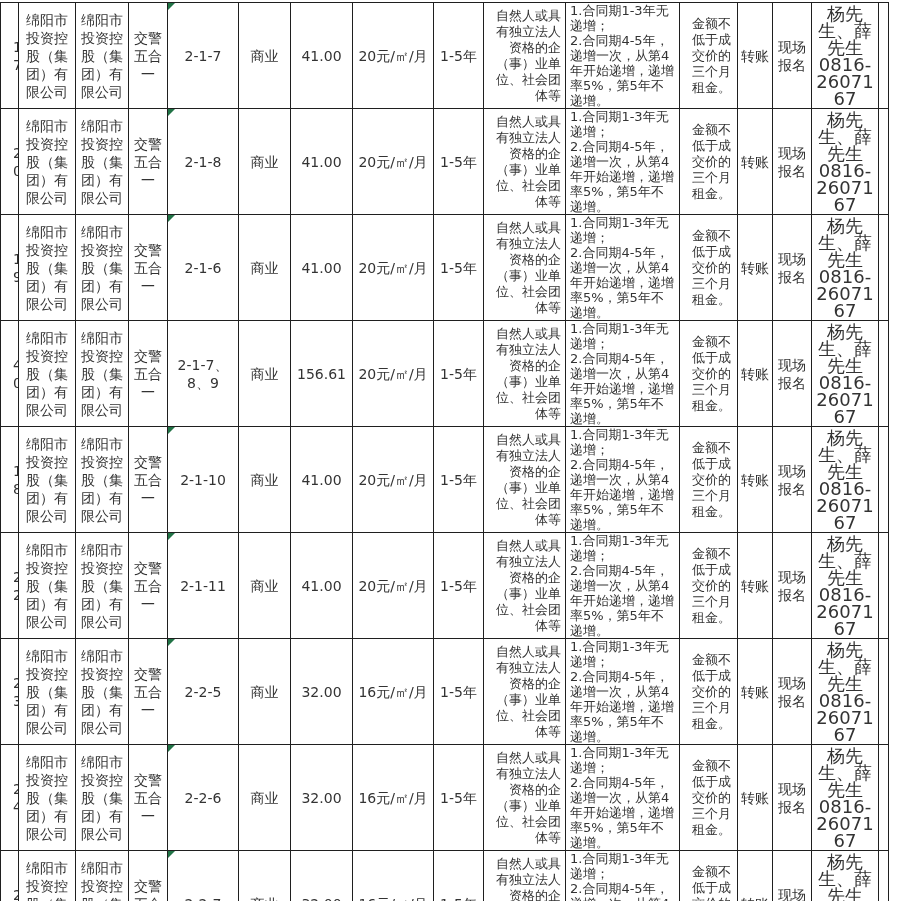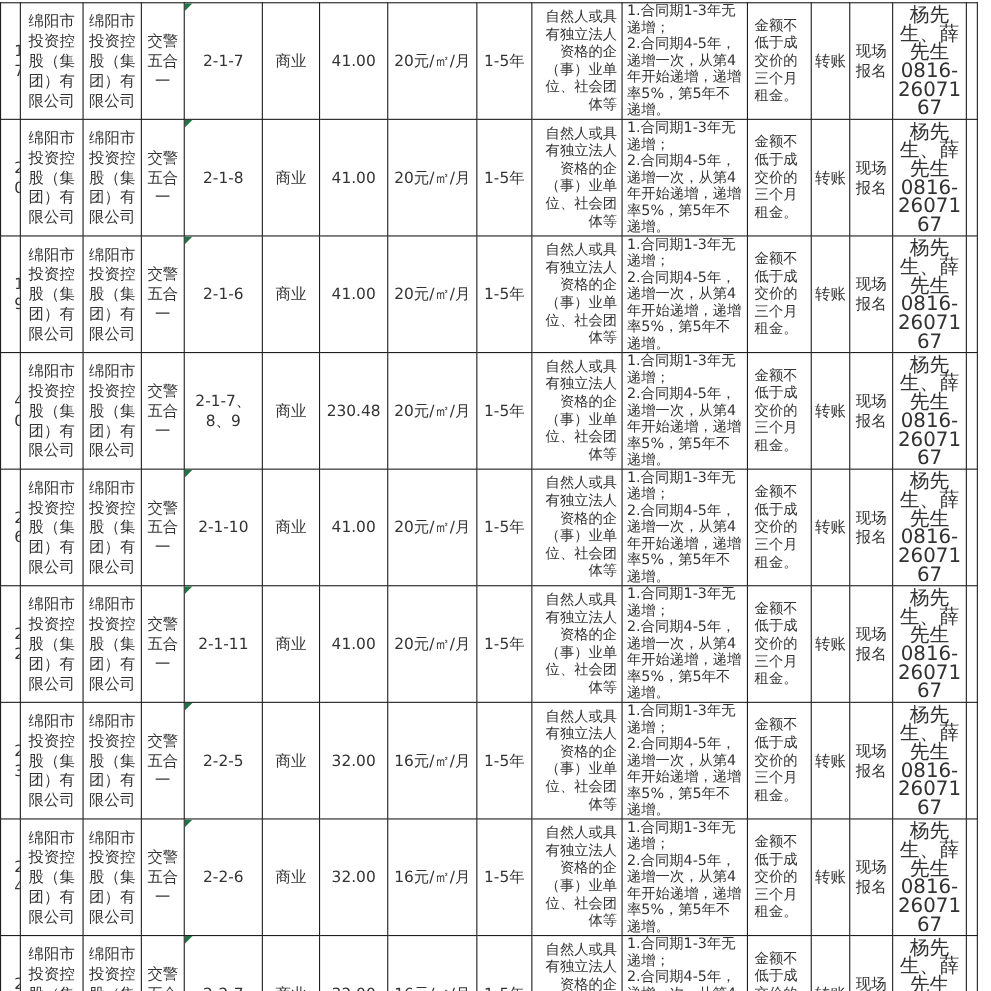--- a/index.html
+++ b/index.html
@@ -33,21 +33,21 @@
   tr:nth-child(8){height:99px;}
   tr:nth-child(9){height:101px;}
   .c-unit{position:relative;}
   .flag{
     position:absolute;top:0;left:0;width:0;height:0;
     border-top:7px solid var(--flag);
     border-right:7px solid transparent;
   }
   .c-qual{font-size:13px;line-height:16px;text-align:right;padding:0 4px;}
   .c-incr{font-size:13px;line-height:15px;text-align:left;padding:0 4px;white-space:pre-line;margin-top:15px;}
-  .c-depo{font-size:13px;line-height:16px;text-align:left;padding:0 6px;}
+  .c-depo{font-size:13px;line-height:16px;text-align:right;padding:0 6px;}
   .c-contact{font-size:18px;line-height:17px;white-space:pre-line;}
   .c-num{padding:0 12px;}
 </style>
 </head>
 <body>
 
 <table>
   <colgroup>
     <col style="width:18px">
       <col style="width:57px">
@@ -139,35 +139,35 @@
       <tr>
     <td class="c-num">40</td>
     <td class="c-owner">绵阳市投资控股（集团）有限公司</td>
     <td class="c-owner">绵阳市投资控股（集团）有限公司</td>
     <td class="c-prop">交警五合一</td>
     <td class="c-unit">
       
       <span>2-1-7、8、9</span>
     </td>
     <td>商业</td>
-    <td>230.48</td>
-    <td>20元/㎡/月</td>
-    <td>1-5年</td>
-    <td class="c-qual">自然人或具有独立法人资格的企（事）业单位、社会团体等</td>
-    <td class="c-incr">1.合同期1-3年无递增；
-2.合同期4-5年，递增一次，从第4年开始递增，递增率5%，第5年不递增。</td>
-    <td class="c-depo">金额不低于成交价的三个月租金。</td>
-    <td>转账</td>
-    <td>现场报名</td>
-    <td class="c-contact">杨先生、薛先生
-0816-2607167</td>
-    <td></td>
-  </tr>
-      <tr>
-    <td class="c-num">26</td>
+    <td>156.61</td>
+    <td>20元/㎡/月</td>
+    <td>1-5年</td>
+    <td class="c-qual">自然人或具有独立法人资格的企（事）业单位、社会团体等</td>
+    <td class="c-incr">1.合同期1-3年无递增；
+2.合同期4-5年，递增一次，从第4年开始递增，递增率5%，第5年不递增。</td>
+    <td class="c-depo">金额不低于成交价的三个月租金。</td>
+    <td>转账</td>
+    <td>现场报名</td>
+    <td class="c-contact">杨先生、薛先生
+0816-2607167</td>
+    <td></td>
+  </tr>
+      <tr>
+    <td class="c-num">18</td>
     <td class="c-owner">绵阳市投资控股（集团）有限公司</td>
     <td class="c-owner">绵阳市投资控股（集团）有限公司</td>
     <td class="c-prop">交警五合一</td>
     <td class="c-unit">
       <span class="flag"></span>
       <span>2-1-10</span>
     </td>
     <td>商业</td>
     <td>41.00</td>
     <td>20元/㎡/月</td>

